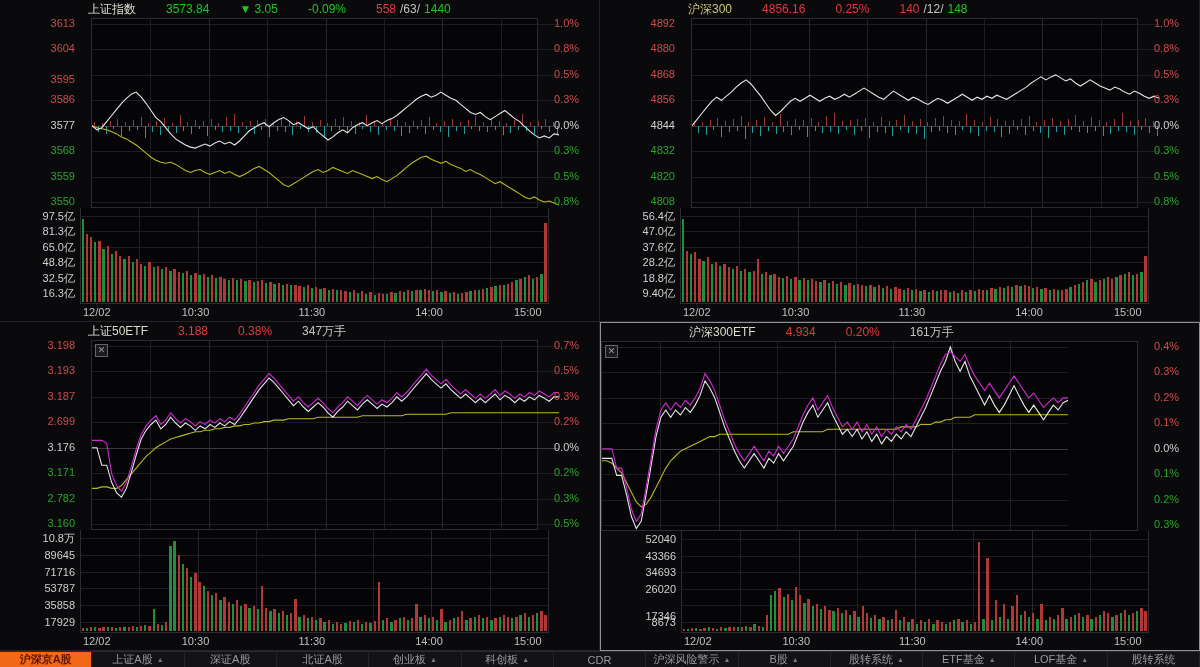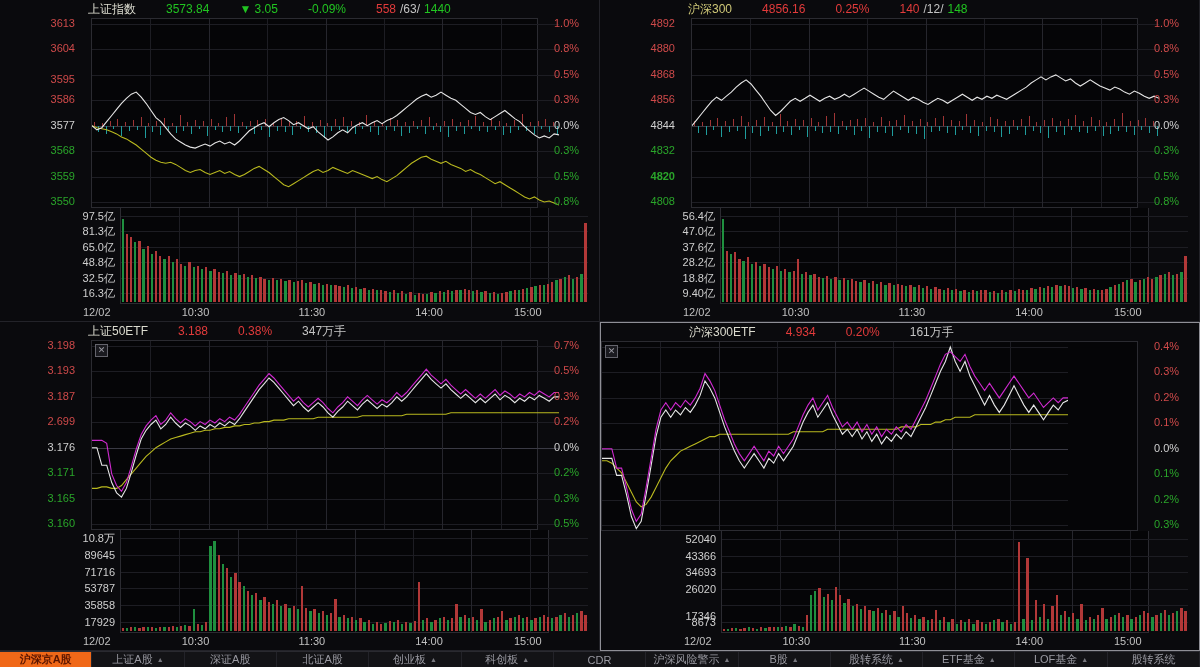--- a/index.html
+++ b/index.html
@@ -13,21 +13,21 @@
   .hd{height:18px;flex:0 0 18px;display:flex;align-items:center;padding-left:88px;font-size:12px;white-space:nowrap;}
   .hd span{margin-right:30px;}
   .hd span.tight{margin-right:4px;}
   .h-title{color:#dcdcd0;}
   .h-titley{color:#cfc878;}
   .h-up{color:#e23b3b;}
   .h-down{color:#21c421;}
   .h-flat{color:#c4c4c4;}
   .row{display:flex;position:relative;}
   .row-price{flex:0 0 190px;gap:11px;}
-  .row-vol{flex:1 1 auto;padding-left:40px;}
+  .row-vol{flex:1 1 auto;}
   .axis-l{flex:0 0 80px;position:relative;font-size:11px;}
   .axis-l i{position:absolute;right:5px;font-style:normal;line-height:13px;}
   .axis-r{flex:0 0 50px;position:relative;font-size:11px;}
   .axis-r i{position:absolute;left:5px;font-style:normal;line-height:13px;}
   .lr{color:#cf4a4a;} .lg{color:#2aa52a;} .lw{color:#cfcfcf;}
   .plot{flex:1 1 auto;position:relative;box-sizing:border-box;background:#050507;
         border:1px solid #2b2b31;}
   .row-vol .plot{border-top:none;}
   .plot svg{display:block;position:absolute;left:0;top:0;}
   .t-axis{flex:0 0 17px;position:relative;font-size:11px;color:#c0c0c0;}
@@ -385,21 +385,21 @@
           <span class="h-down">148</span>
         </div>
         <div class="row row-price">
           <div class="axis-l">
             <i class="lr" style="top: -1px;">4892</i>
             <i class="lr" style="top: 24.4286px;">4880</i>
             <i class="lr" style="top: 49.8571px;">4868</i>
             <i class="lr" style="top: 75.2857px;">4856</i>
             <i class="lw" style="top: 100.714px;">4844</i>
             <i class="lg" style="top: 126.143px;">4832</i>
-            <i class="lg" style="top: 151.571px; font-weight: bold;">4820</i>
+            <i class="lg" style="top: 151.571px;">4820</i>
             <i class="lg" style="top: 177px;">4808</i>
           </div>
           <div class="plot">
             <svg width="467" height="188">
               <g shape-rendering="crispEdges">
                 <line x1="0" y1="5.5" x2="467" y2="5.5" stroke="#1d1d23" stroke-width="1"></line>
                 <line x1="0" y1="30.5" x2="467" y2="30.5" stroke="#1d1d23" stroke-width="1"></line>
                 <line x1="0" y1="56.5" x2="467" y2="56.5" stroke="#1d1d23" stroke-width="1"></line>
                 <line x1="0" y1="81.5" x2="467" y2="81.5" stroke="#1d1d23" stroke-width="1"></line>
                 <line x1="0" y1="107.5" x2="467" y2="107.5" stroke="#3a3a44" stroke-width="1"></line>
@@ -710,21 +710,21 @@
           <span class="h-flat">347万手</span>
         </div>
         <div class="row row-price">
           <div class="axis-l">
             <i class="lr" style="top: -1px;">3.198</i>
             <i class="lr" style="top: 24.4286px;">3.193</i>
             <i class="lr" style="top: 49.8571px;">3.187</i>
             <i class="lr" style="top: 75.2857px;">2.699</i>
             <i class="lw" style="top: 100.714px;">3.176</i>
             <i class="lg" style="top: 126.143px;">3.171</i>
-            <i class="lg" style="top: 151.571px;">3.165</i>
+            <i class="lg" style="top: 151.571px;">2.782</i>
             <i class="lg" style="top: 177px;">3.160</i>
           </div>
           <div class="plot">
             <div class="close-btn">✕</div>
             <svg width="467" height="188">
               <g shape-rendering="crispEdges">
                 <line x1="0" y1="5.5" x2="467" y2="5.5" stroke="#1d1d23" stroke-width="1"></line>
                 <line x1="0" y1="30.5" x2="467" y2="30.5" stroke="#1d1d23" stroke-width="1"></line>
                 <line x1="0" y1="56.5" x2="467" y2="56.5" stroke="#1d1d23" stroke-width="1"></line>
                 <line x1="0" y1="81.5" x2="467" y2="81.5" stroke="#1d1d23" stroke-width="1"></line>

